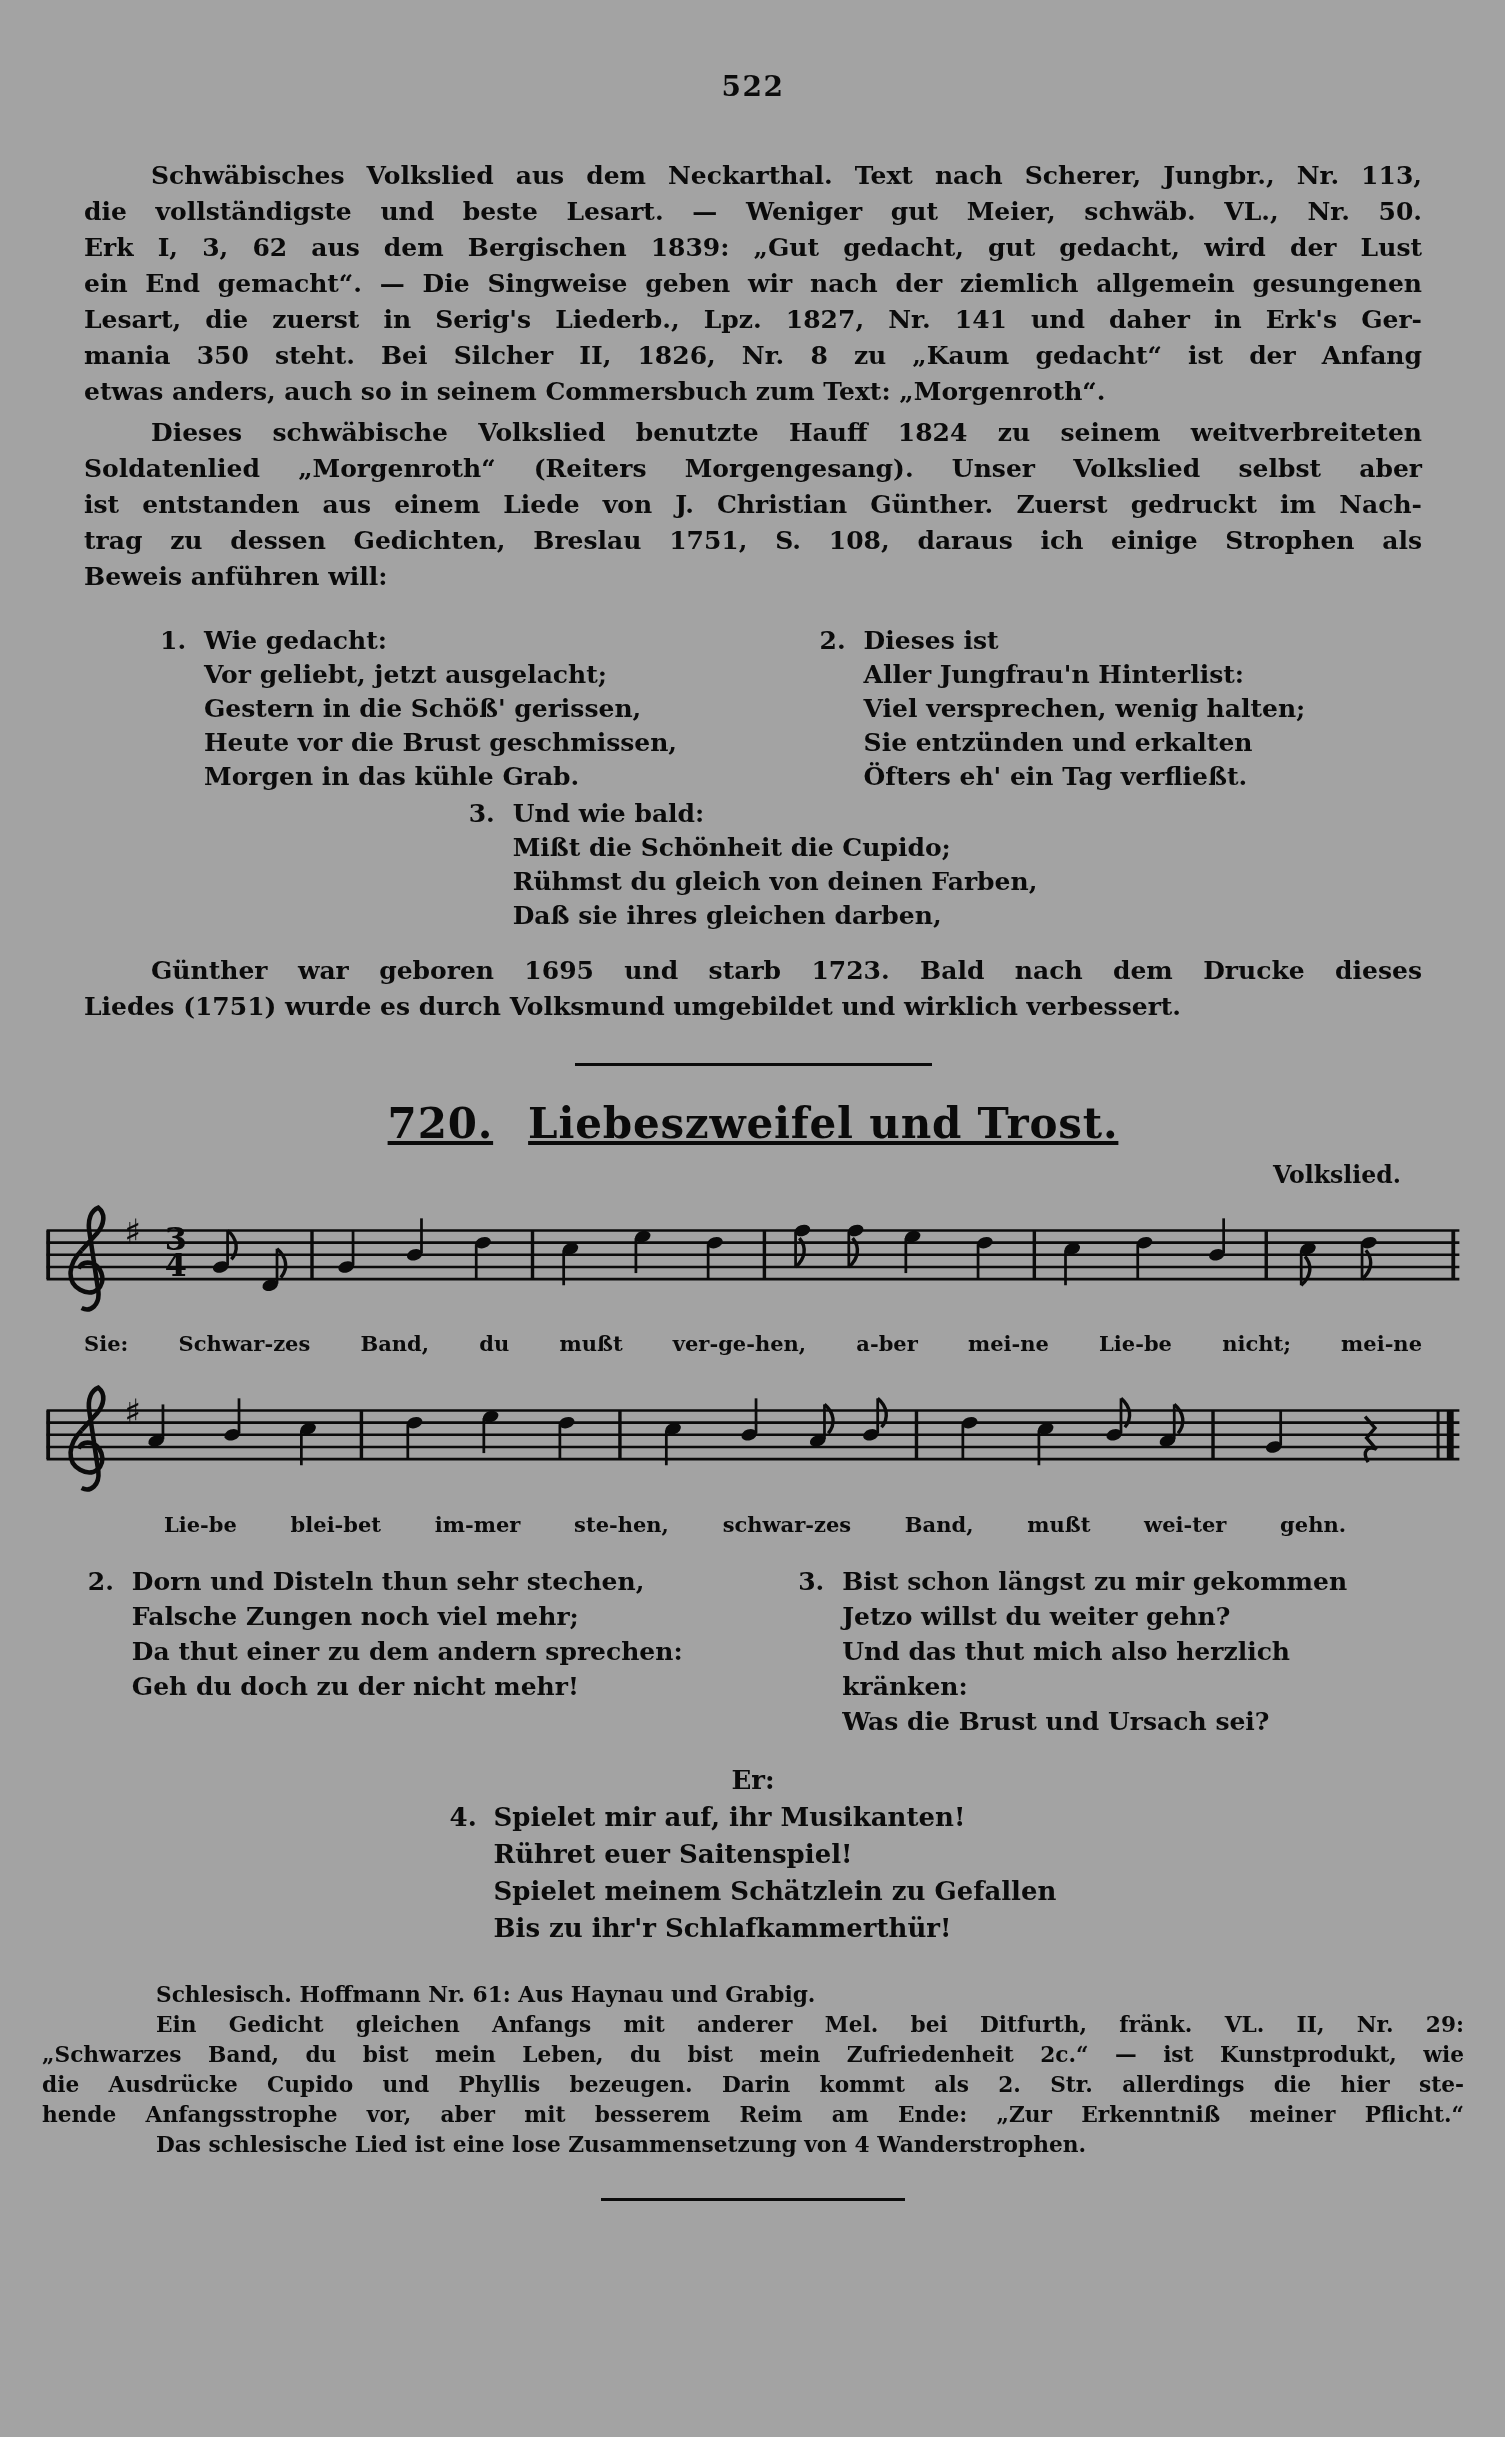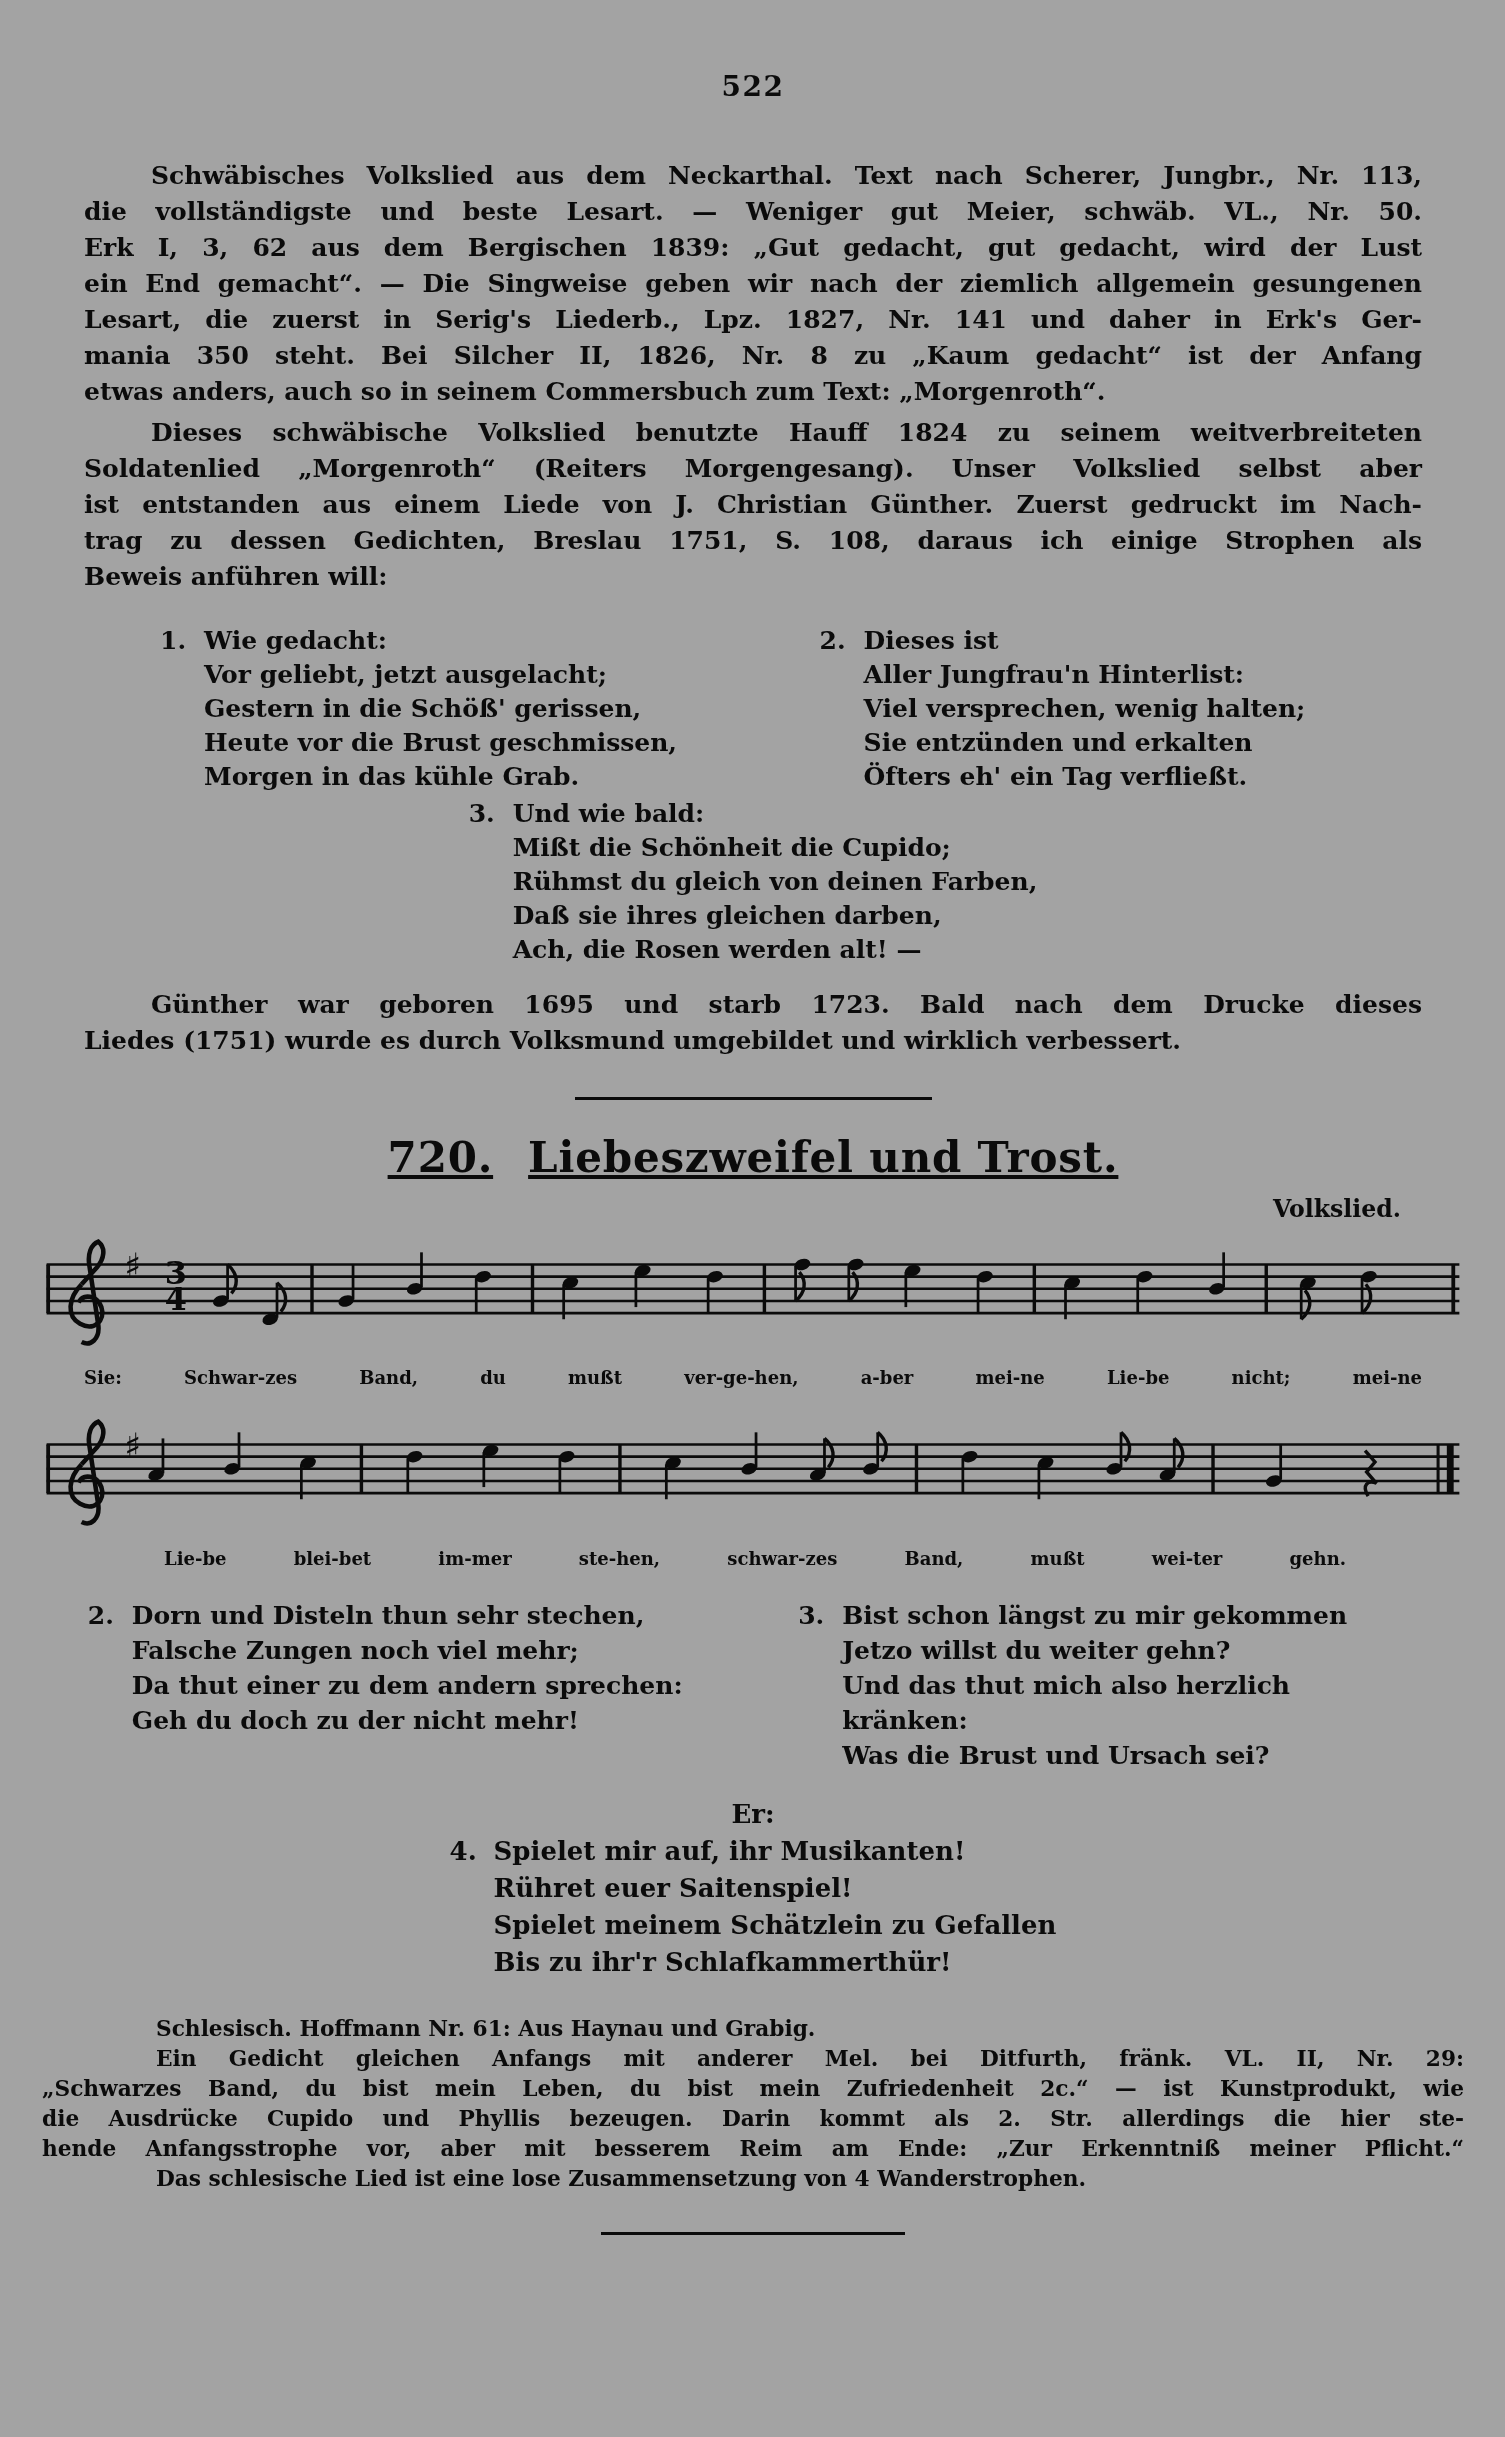--- a/index.html
+++ b/index.html
@@ -47,21 +47,21 @@
   .song-title .tno{margin-right:35px;}
   .attribution{
     text-align:right;
     font-size:23.6px;
     margin-top:13.7px;
     padding-right:21px;
   }
   .music-wrap{margin:4.6px -42px 0 -42px;}
   .music-wrap svg{display:block;width:100%;height:auto;}
   .lyrics{
-    font-size:18px;
+    font-size:21px;
     line-height:32px;
     margin-top:1.5px;
     text-align:justify;
     text-align-last:justify;
   }
   .lyrics-2{padding:0 76px 0 80px;}
   .song-verses{margin-top:23px;}
   .song-verses .verse{font-size:25px;line-height:35px;}
   .sv-a{margin-left:3.8px;width:669px;}
   .sv-b{margin-left:0px;}
@@ -119,21 +119,20 @@
       </div>
     </div>
 
     <div class="center-verse-wrap">
       <div class="verse">
         <span class="vnum">3.</span>
         <div>Und wie bald:</div>
         <div>Mißt die Schönheit die Cupido;</div>
         <div>Rühmst du gleich von deinen Farben,</div>
         <div>Daß sie ihres gleichen darben,</div>
-        <div>Ach, die Rosen werden alt! —</div>
       </div>
     </div>
 
     <div class="para p3">
       <div class="jline first">Günther war geboren 1695 und starb 1723. Bald nach dem Drucke dieses</div>
       <div class="jline last">Liedes (1751) wurde es durch Volksmund umgebildet und wirklich verbessert.</div>
     </div>
 
     <div class="rule rule-1"></div>
 

